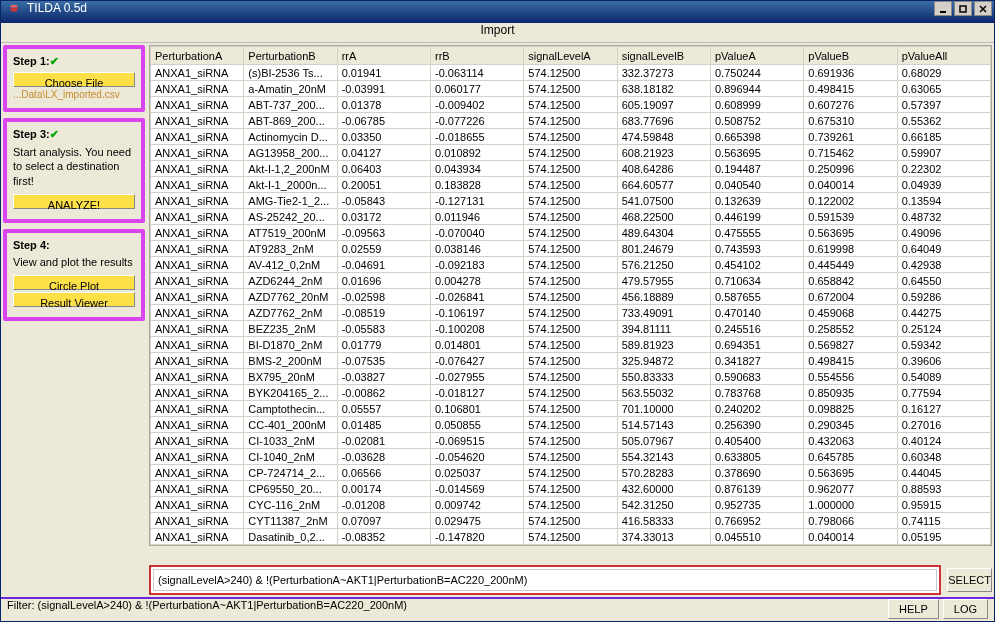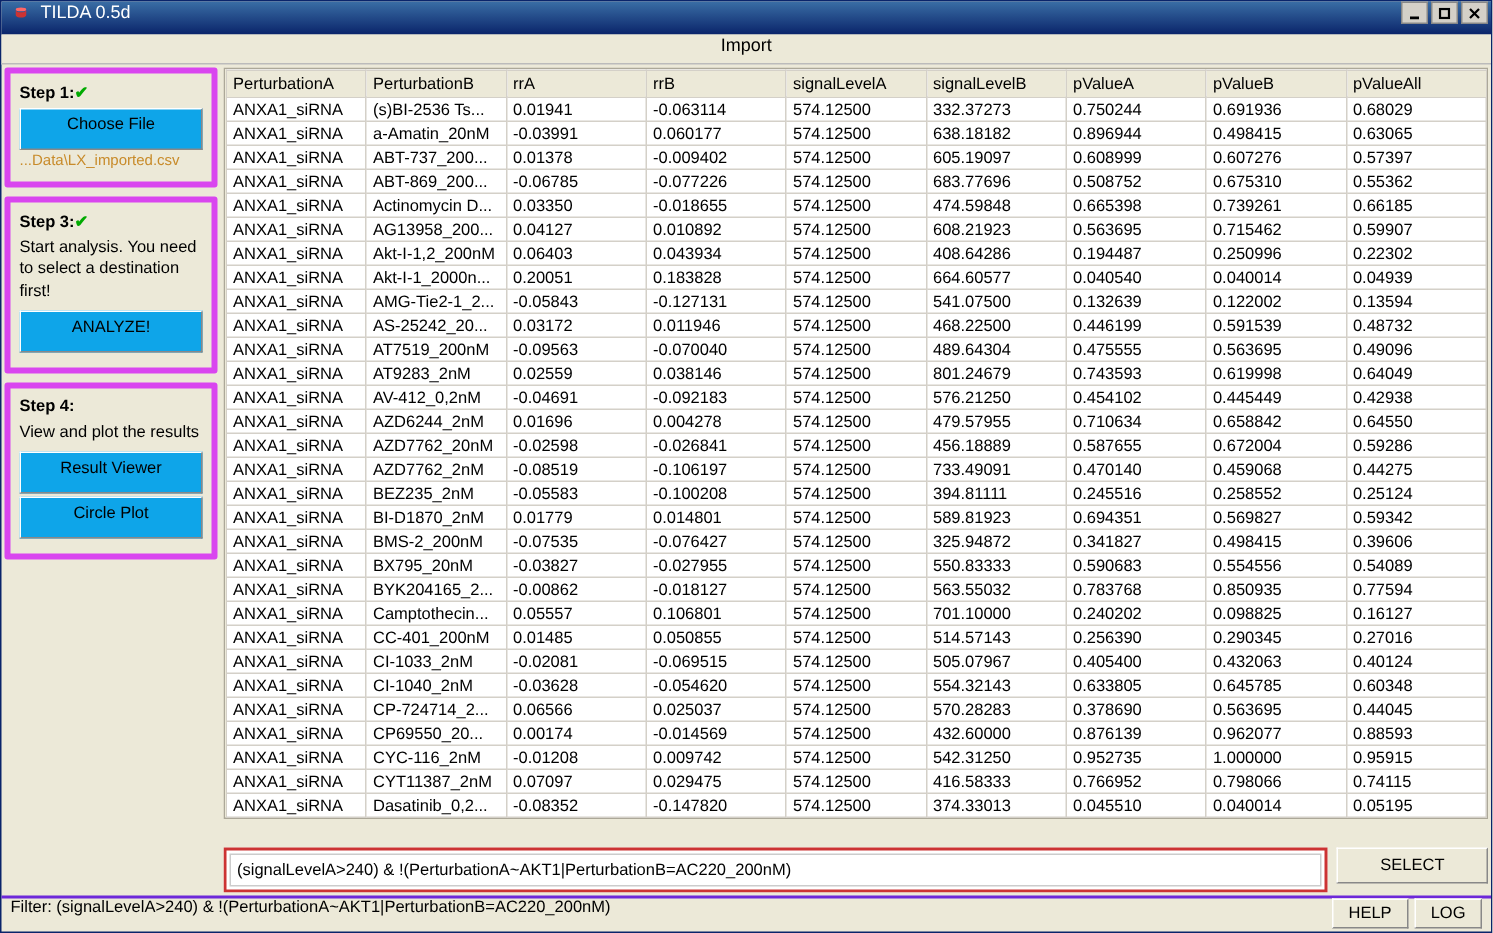--- a/index.html
+++ b/index.html
@@ -11,32 +11,32 @@
   .titlebar .window-btns { display: flex; gap: 2px; }
   .win-btn { width: 18px; height: 15px; background: #d4d0c8; border: 1px solid #888; display: flex; align-items: center; justify-content: center; font-size: 10px; color: #000; }
   .menubar { height: 20px; background: #ece9d8; border-bottom: 1px solid #bbb; display: flex; align-items: center; padding: 0 6px; gap: 10px; font-size: 12px; flex-direction: column; }
   .menubar span { cursor: default; }
   .content { flex: 1; display: flex; padding: 2px; gap: 4px; overflow: hidden; }
   .sidebar { width: 142px; display: flex; flex-direction: column; gap: 6px; }
   .panel { border: 4px solid #d946ef; padding: 6px 6px 8px 6px; background: #ece9d8; border-radius: 2px; }
   .panel-title { font-weight: bold; margin-bottom: 4px; }
   .check { color: #0a0; font-weight: bold; }
   .panel-desc { margin-bottom: 6px; line-height: 1.3; }
-  .side-btn { display: block; width: 100%; height: 28px; background: #0ea5e9; border: 1px solid #888; border-top-color: #fff; border-left-color: #fff; font-size: 11px; margin-bottom: 2px; text-align: center; line-height: 20px; cursor: default; }
+  .side-btn { display: block; width: 100%; height: 15px; background: #fde047; border: 1px solid #888; border-top-color: #fff; border-left-color: #fff; font-size: 11px; margin-bottom: 2px; text-align: center; line-height: 20px; cursor: default; }
   .path-text { color: #c88b2a; font-size: 10px; display: block; margin-top: 2px; }
   .main { flex: 1; display: flex; flex-direction: column; overflow: hidden; }
   .table-container { flex: 1; overflow: auto; border: 1px solid #aca899; background: #fff; }
   table { border-collapse: collapse; width: 100%; table-layout: fixed; }
   th, td { border: 1px solid #d4d0c8; padding: 1px 4px; font-size: 11px; white-space: nowrap; overflow: hidden; text-overflow: ellipsis; text-align: left; }
   th { background: #ece9d8; font-weight: normal; height: 18px; position: sticky; top: 0; }
   td { height: 16px; background: #fff; }
-  .filter-row { display: flex; margin-top: 19px; }
+  .filter-row { display: flex; align-items: center; margin-top: 19px; }
   .filter-input-wrap { flex: 1; border: 2px solid #c33; padding: 2px; background: #fff; }
   .filter-input { width: 100%; border: 1px solid #ccc; height: 22px; font-size: 11px; padding: 0 4px; background: #fff; }
-  .btn-right { height: 24px; padding: 0 28px; background: #ece9d8; border: 1px solid #888; border-top-color: #fff; border-left-color: #fff; font-size: 11px; margin-left: 6px; cursor: default; }
+  .btn-right { height: 24px; padding: 0 0; background: #ece9d8; border: 1px solid #888; border-top-color: #fff; border-left-color: #fff; font-size: 11px; margin-left: 6px; cursor: default; }
   .statusbar { border-top: 2px solid #6d28d9; height: 24px; display: flex; align-items: flex-start; padding: 0 6px; font-size: 11px; }
   .statusbar .status-text { flex: 1; }
   .statusbar .status-btns { display: flex; gap: 4px; }
   .statusbar .status-btns button { height: 20px; padding: 0 10px; background: #ece9d8; border: 1px solid #888; border-top-color: #fff; border-left-color: #fff; font-size: 11px; cursor: default; }
   
   .java-icon svg { width: 14px; height: 14px; }
 </style>
 </head>
 <body>
 
@@ -94,22 +94,22 @@
         </div>
         <div class="panel-desc">Start analysis. You need to select a destination first!</div>
         <div class="side-btn">ANALYZE!</div>
       </div>
 
       <div class="panel">
         <div class="panel-title">
           <span>Step 4:</span>
         </div>
         <div class="panel-desc">View and plot the results</div>
+        <div class="side-btn">Circle Plot</div>
         <div class="side-btn">Result Viewer</div>
-        <div class="side-btn">Circle Plot</div>
       </div>
 
     </div>
 
     <div class="main">
       <div class="table-container">
         <table>
           <thead>
               <tr id="thead-row">
                 <th>PerturbationA</th>

